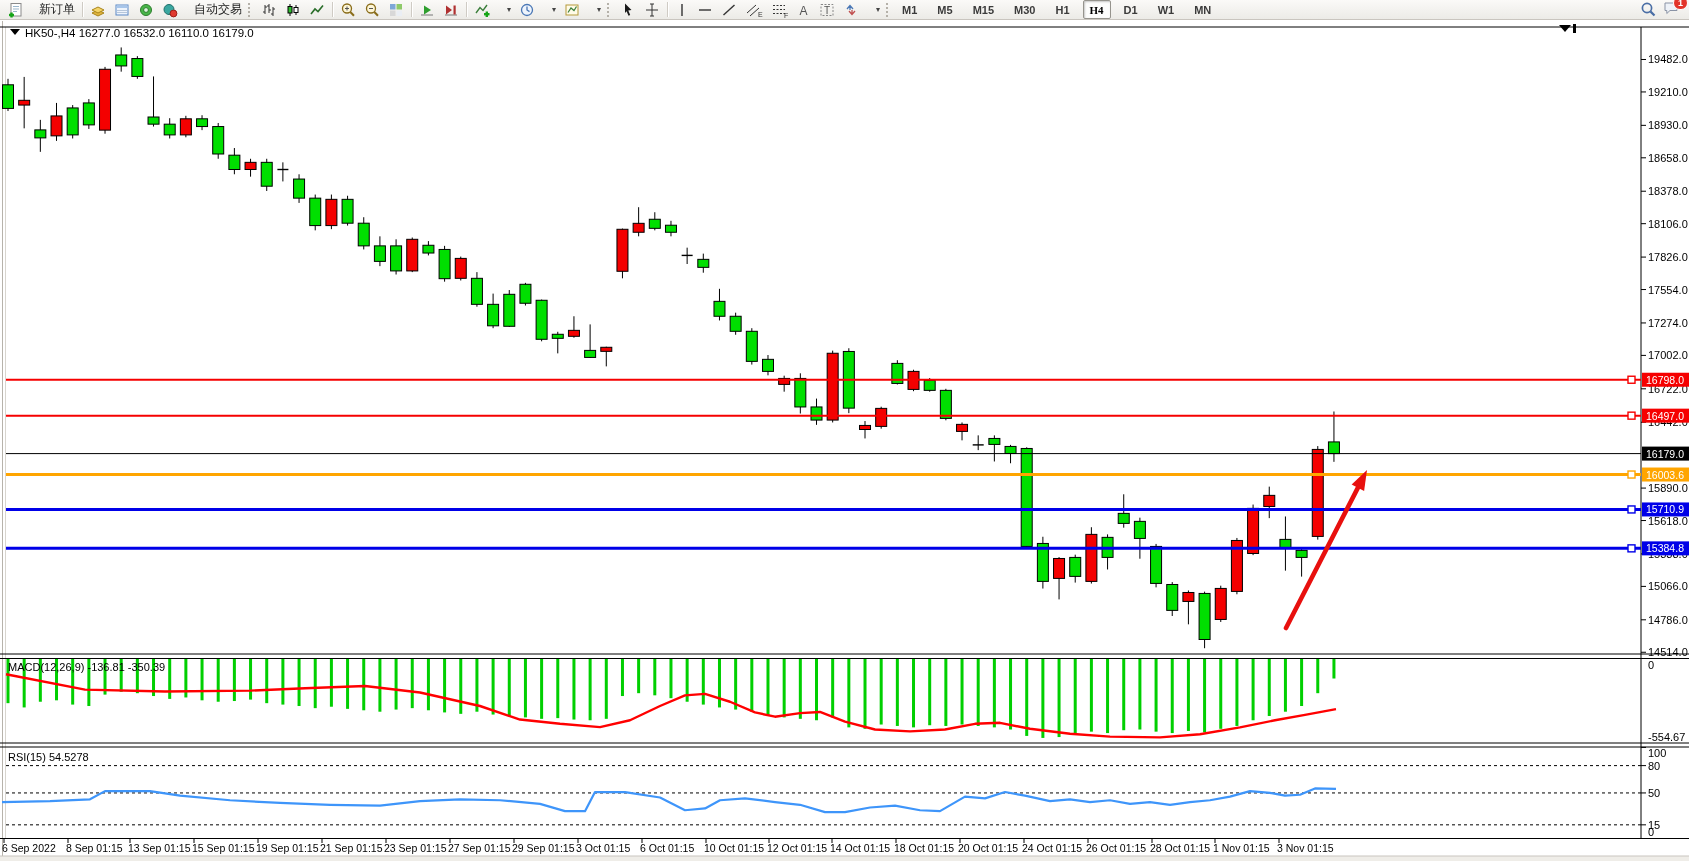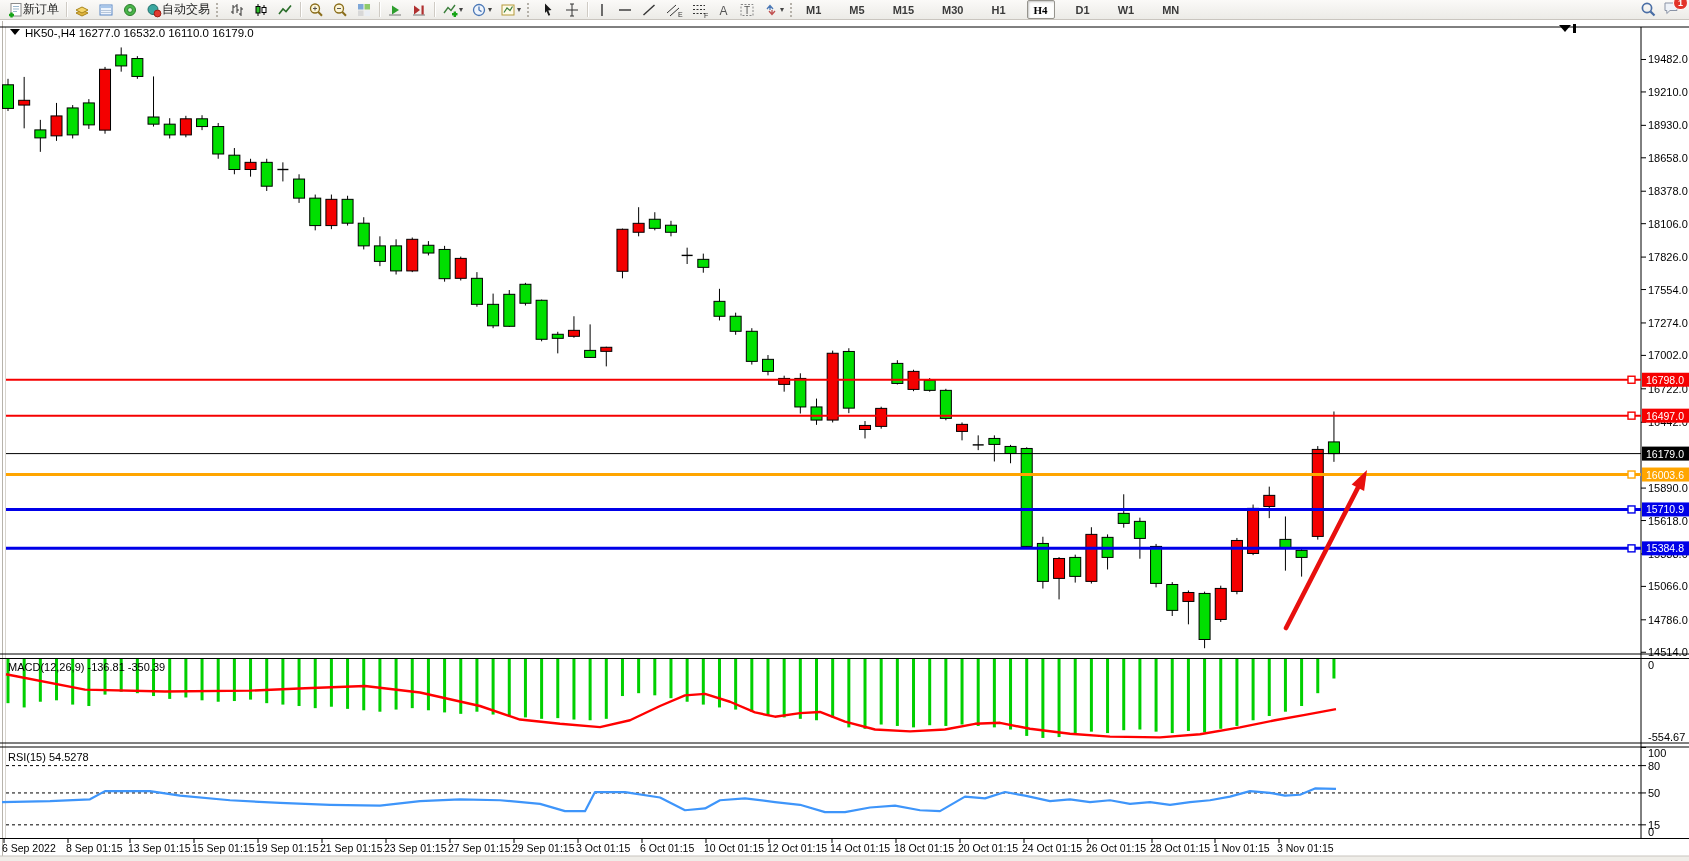--- a/index.html
+++ b/index.html
@@ -1,21 +1,21 @@
 <!DOCTYPE html>
 <html><head>
 <meta charset="utf-8">
 <style>
   html,body{margin:0;padding:0;background:#e9e7e2;}
   .app{position:relative;width:1689px;height:861px;overflow:hidden;background:#fff;font-family:"Liberation Sans",sans-serif;}
   
   .toolbar{position:absolute;top:0;left:0;width:1689px;height:20px;z-index:5;
     background:linear-gradient(#fbfaf8,#ecebe7);border-bottom:1px solid #c9c5bf;
     display:flex;align-items:center;padding-left:3px;box-sizing:border-box;}
-  .tb-btn{height:18px;display:flex;align-items:center;justify-content:center;gap:0;
+  .tb-btn{height:18px;display:flex;align-items:center;justify-content:center;gap:16px;
     padding:0 3px;border:1px solid transparent;border-radius:2px;
     font-size:12px;color:#222;white-space:nowrap;cursor:default;}
   .tb-sep{width:1px;height:15px;background:#cfcbc4;box-shadow:1px 0 0 #fff;margin:0 3px;flex:none;}
   .tb-grip{width:3px;height:14px;border-left:2px dotted #b5b1a9;margin:0 4px 0 2px;flex:none;}
   .caret{font-size:8px;color:#444;margin-left:1px;}
   .tf-btn{font-weight:bold;font-size:11px;color:#3b3b3b;height:17px;display:flex;align-items:center;
     padding:0 6px;border:1px solid transparent;border-radius:2px;cursor:default;}
   .tf-btn.active{background:#fdfdfc;border-color:#96948d;box-shadow:inset 1px 1px 2px rgba(0,0,0,.22);color:#000;font-family:Liberation Serif, serif;}
   .tb-right{margin-left:auto;display:flex;align-items:center;gap:6px;margin-right:8px;}
   .chat-wrap{position:relative;}
@@ -206,21 +206,21 @@
       </svg>
     </div>
     <div class="tb-btn">
       <svg width="16" height="16">
         <path d="M4 7 L7 3.5 L10 7 M7 3.5 V8" stroke="#4a77b5" fill="none" stroke-width="1.3"></path>
         <path d="M6 9 L9 12.5 L12 9 M9 12.5 V8" stroke="#c05050" fill="none" stroke-width="1.3"></path>
       </svg>
         <span class="caret">▾</span>
     </div>
     <div class="tb-grip"></div>
-    <div id="tf-container" style="display:flex;align-items:center;gap:14px;">
+    <div id="tf-container" style="display:flex;align-items:center;gap:6px;">
         <div class="tf-btn">M1</div>
         <div class="tf-btn">M5</div>
         <div class="tf-btn">M15</div>
         <div class="tf-btn">M30</div>
         <div class="tf-btn">H1</div>
         <div class="tf-btn active">H4</div>
         <div class="tf-btn">D1</div>
         <div class="tf-btn">W1</div>
         <div class="tf-btn">MN</div>
       </div>

